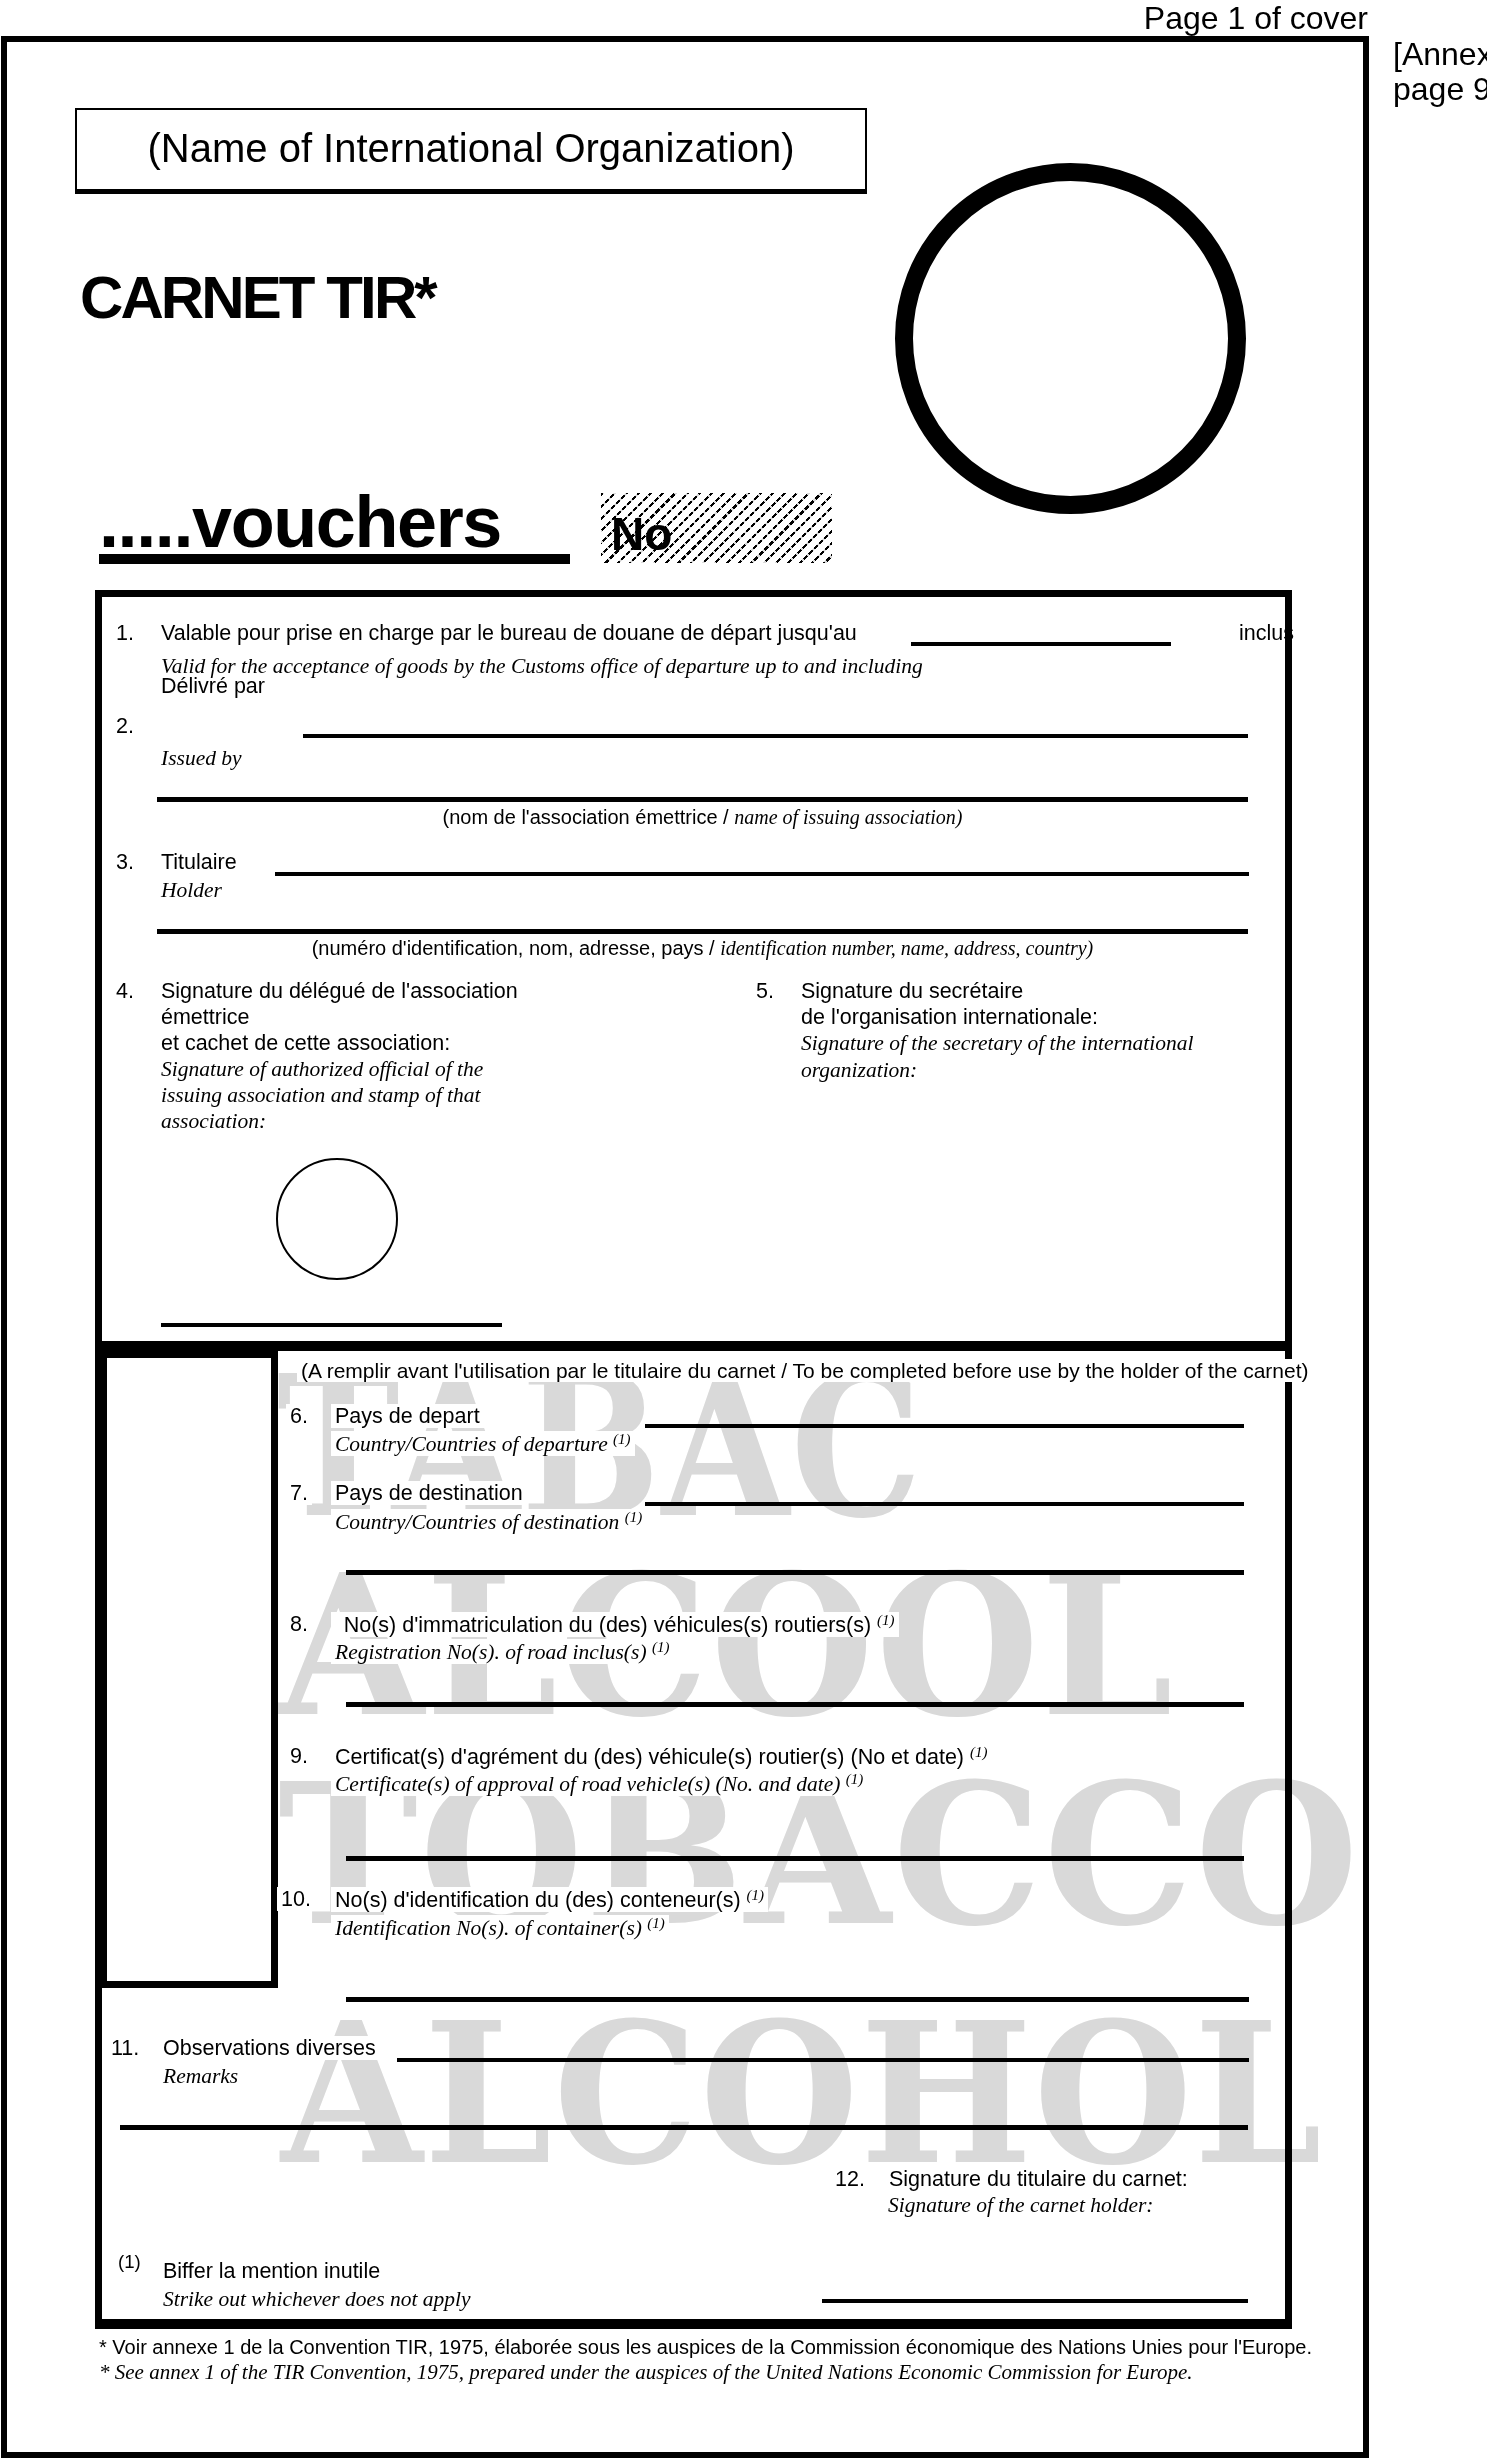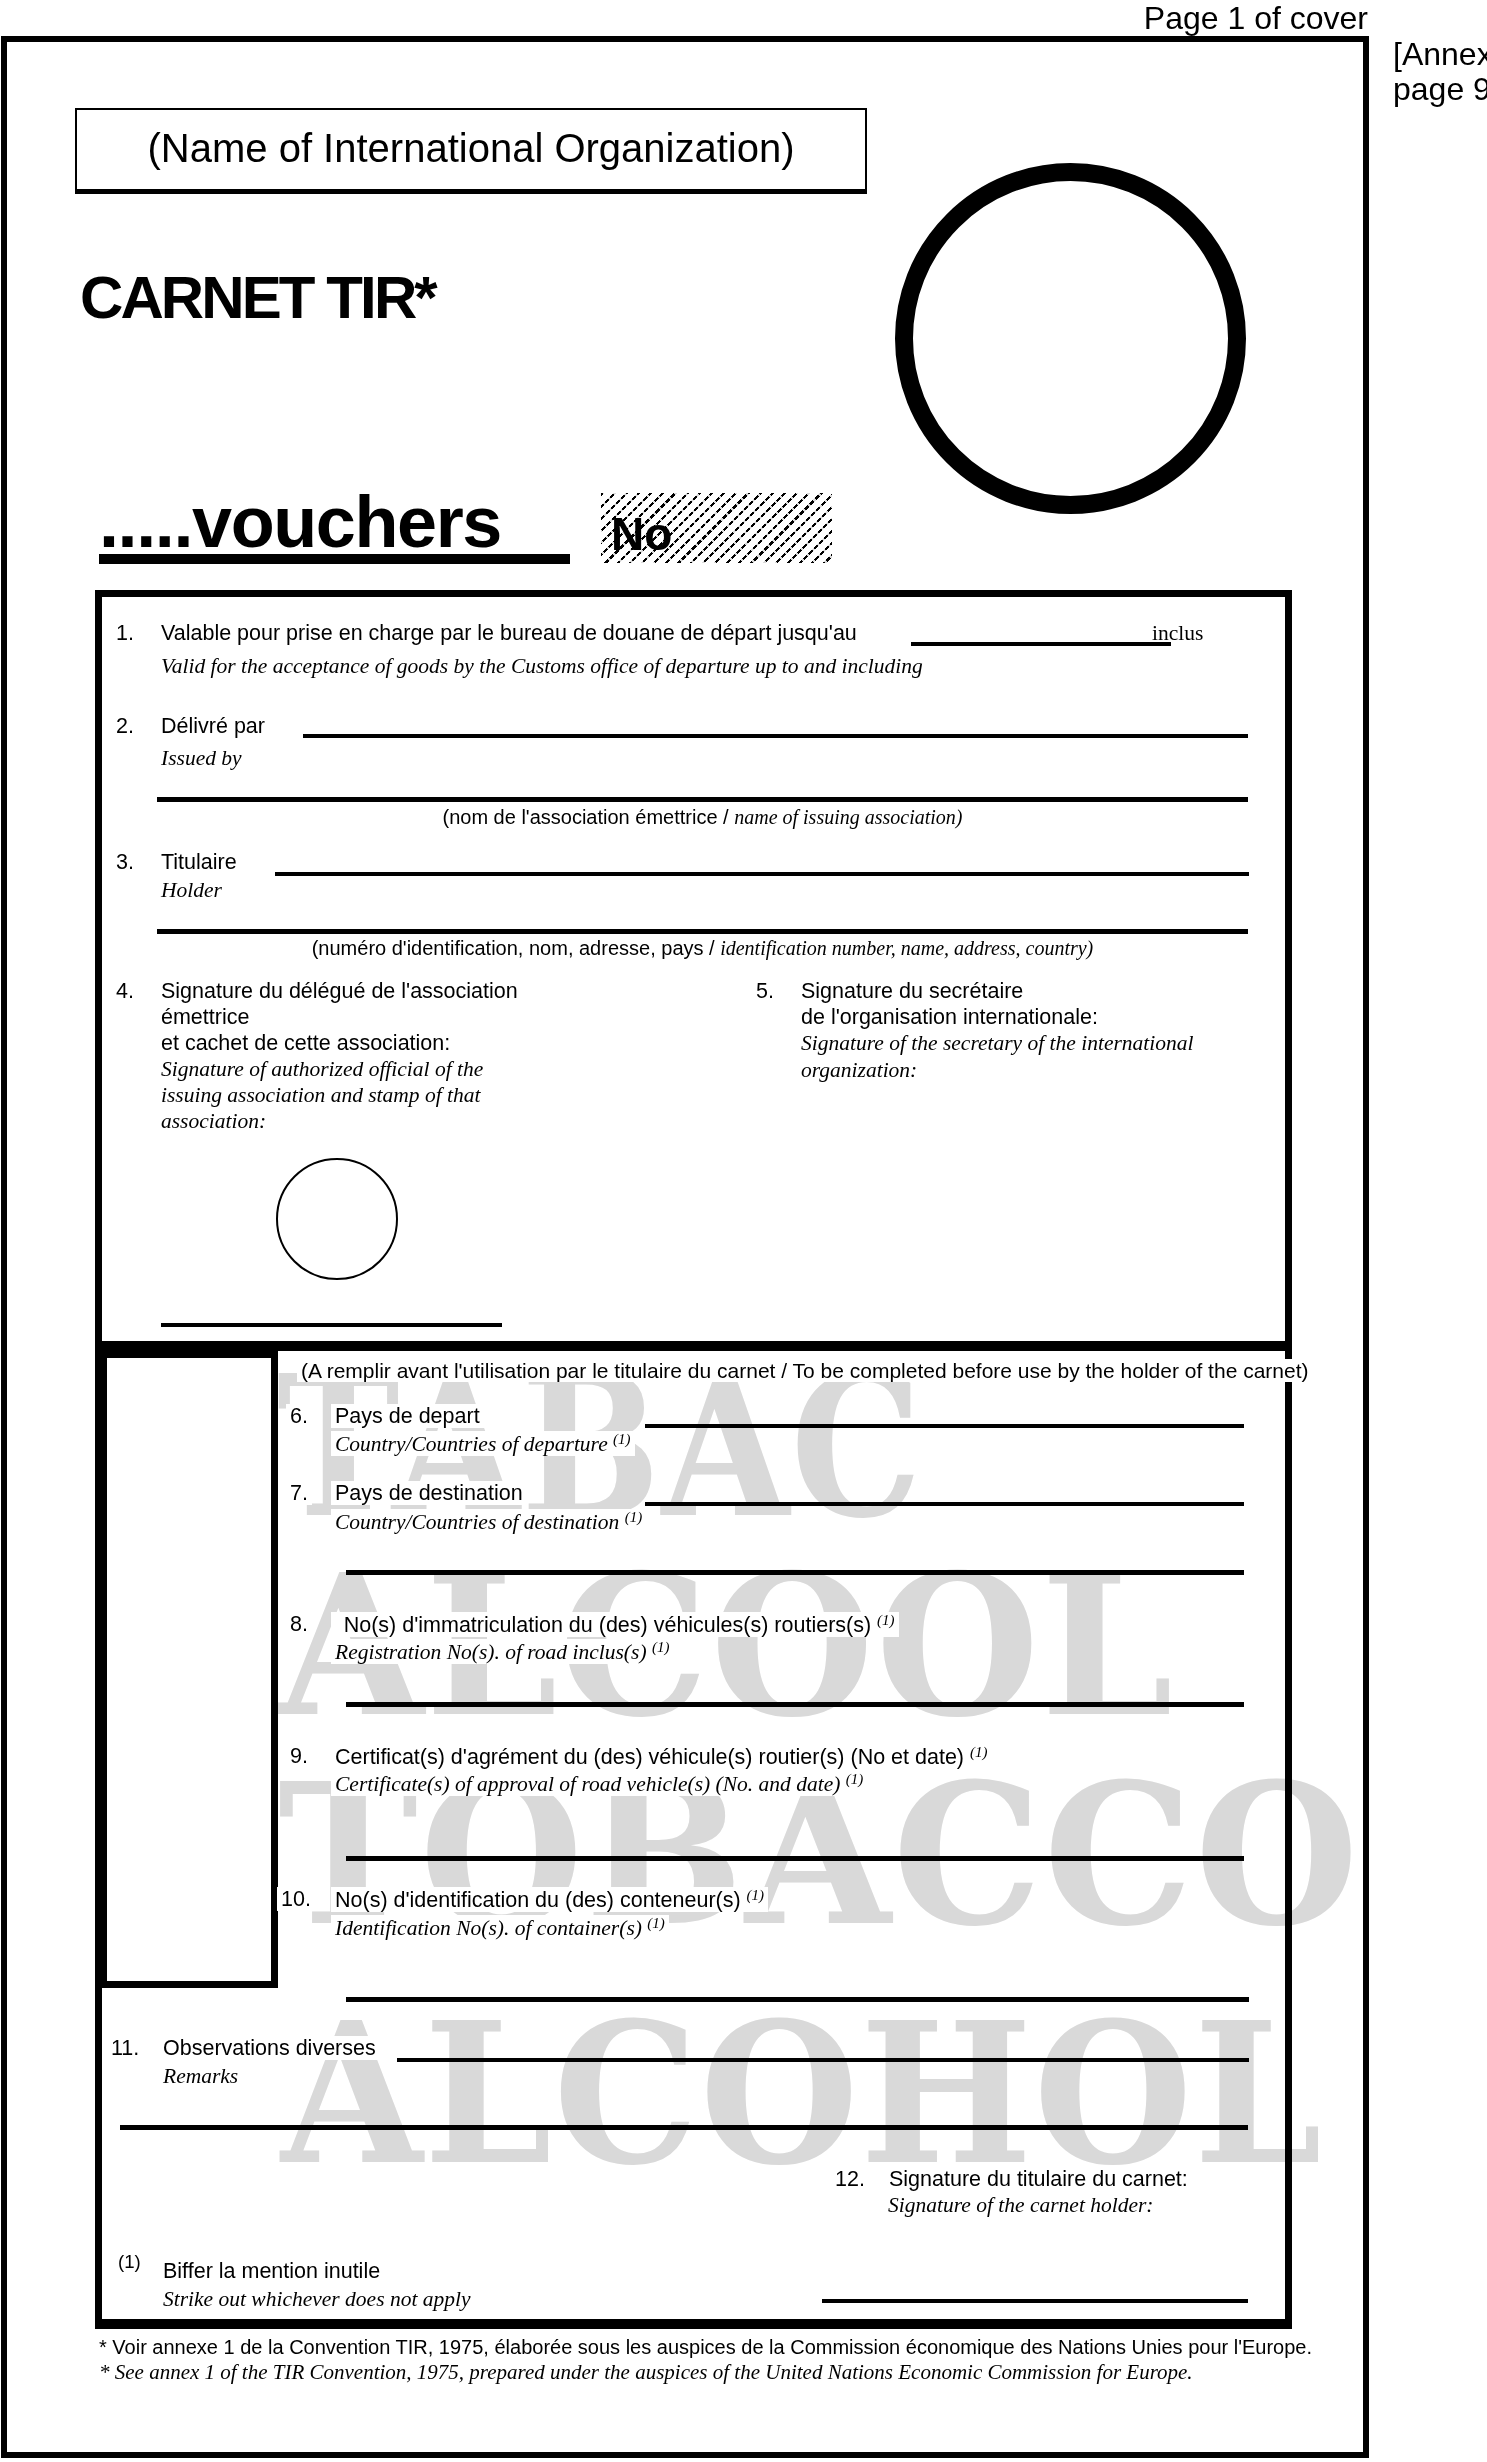--- a/index.html
+++ b/index.html
@@ -48,25 +48,25 @@
 
   <div class="hatch" style="left:601px;top:493px;width:231px;height:70px;">
     <span style="position:absolute;left:10px;top:14.3px;font-size:46px;font-weight:bold;">No</span>
   </div>
 
   <div class="box" style="left:95px;top:590px;width:1197px;height:1739px;border-width:7.2px;border-bottom-width:10px;"></div>
 
   <div class="t" style="left:116px;top:621px;">1.</div>
   <div class="t" style="left:161px;top:621px;">Valable pour prise en charge par le bureau de douane de départ jusqu'au</div>
   <div class="ln" style="left:911px;top:642px;width:260px;height:3.6px;"></div>
-  <div class="t" style="left:1152px;top:621px;font-family:Liberation Serif, serif;">inclus</div>
+  <div class="t" style="left:1239px;top:621px;">inclus</div>
   <div class="ti" style="left:161px;top:654px;">Valid for the acceptance of goods by the Customs office of departure up to and including</div>
 
   <div class="t" style="left:116px;top:714px;">2.</div>
-  <div class="t" style="left:161px;top:714px;text-align:center;">Délivré par</div>
+  <div class="t" style="left:161px;top:674px;text-align:center;">Délivré par</div>
   <div class="ln" style="left:303px;top:734px;width:945px;height:4.3px;"></div>
   <div class="ti" style="left:161px;top:746px;">Issued by</div>
   <div class="ln" style="left:157px;top:797px;width:1091px;height:5px;"></div>
   <div class="cap" style="left:157px;top:806px;width:1091px;">
     <span class="fr">(nom de l'association émettrice / </span><span class="en">name of issuing association)</span>
   </div>
 
   <div class="t" style="left:116px;top:850px;">3.</div>
   <div class="t" style="left:161px;top:850px;">Titulaire</div>
   <div class="ln" style="left:275px;top:872px;width:974px;height:4.3px;"></div>

